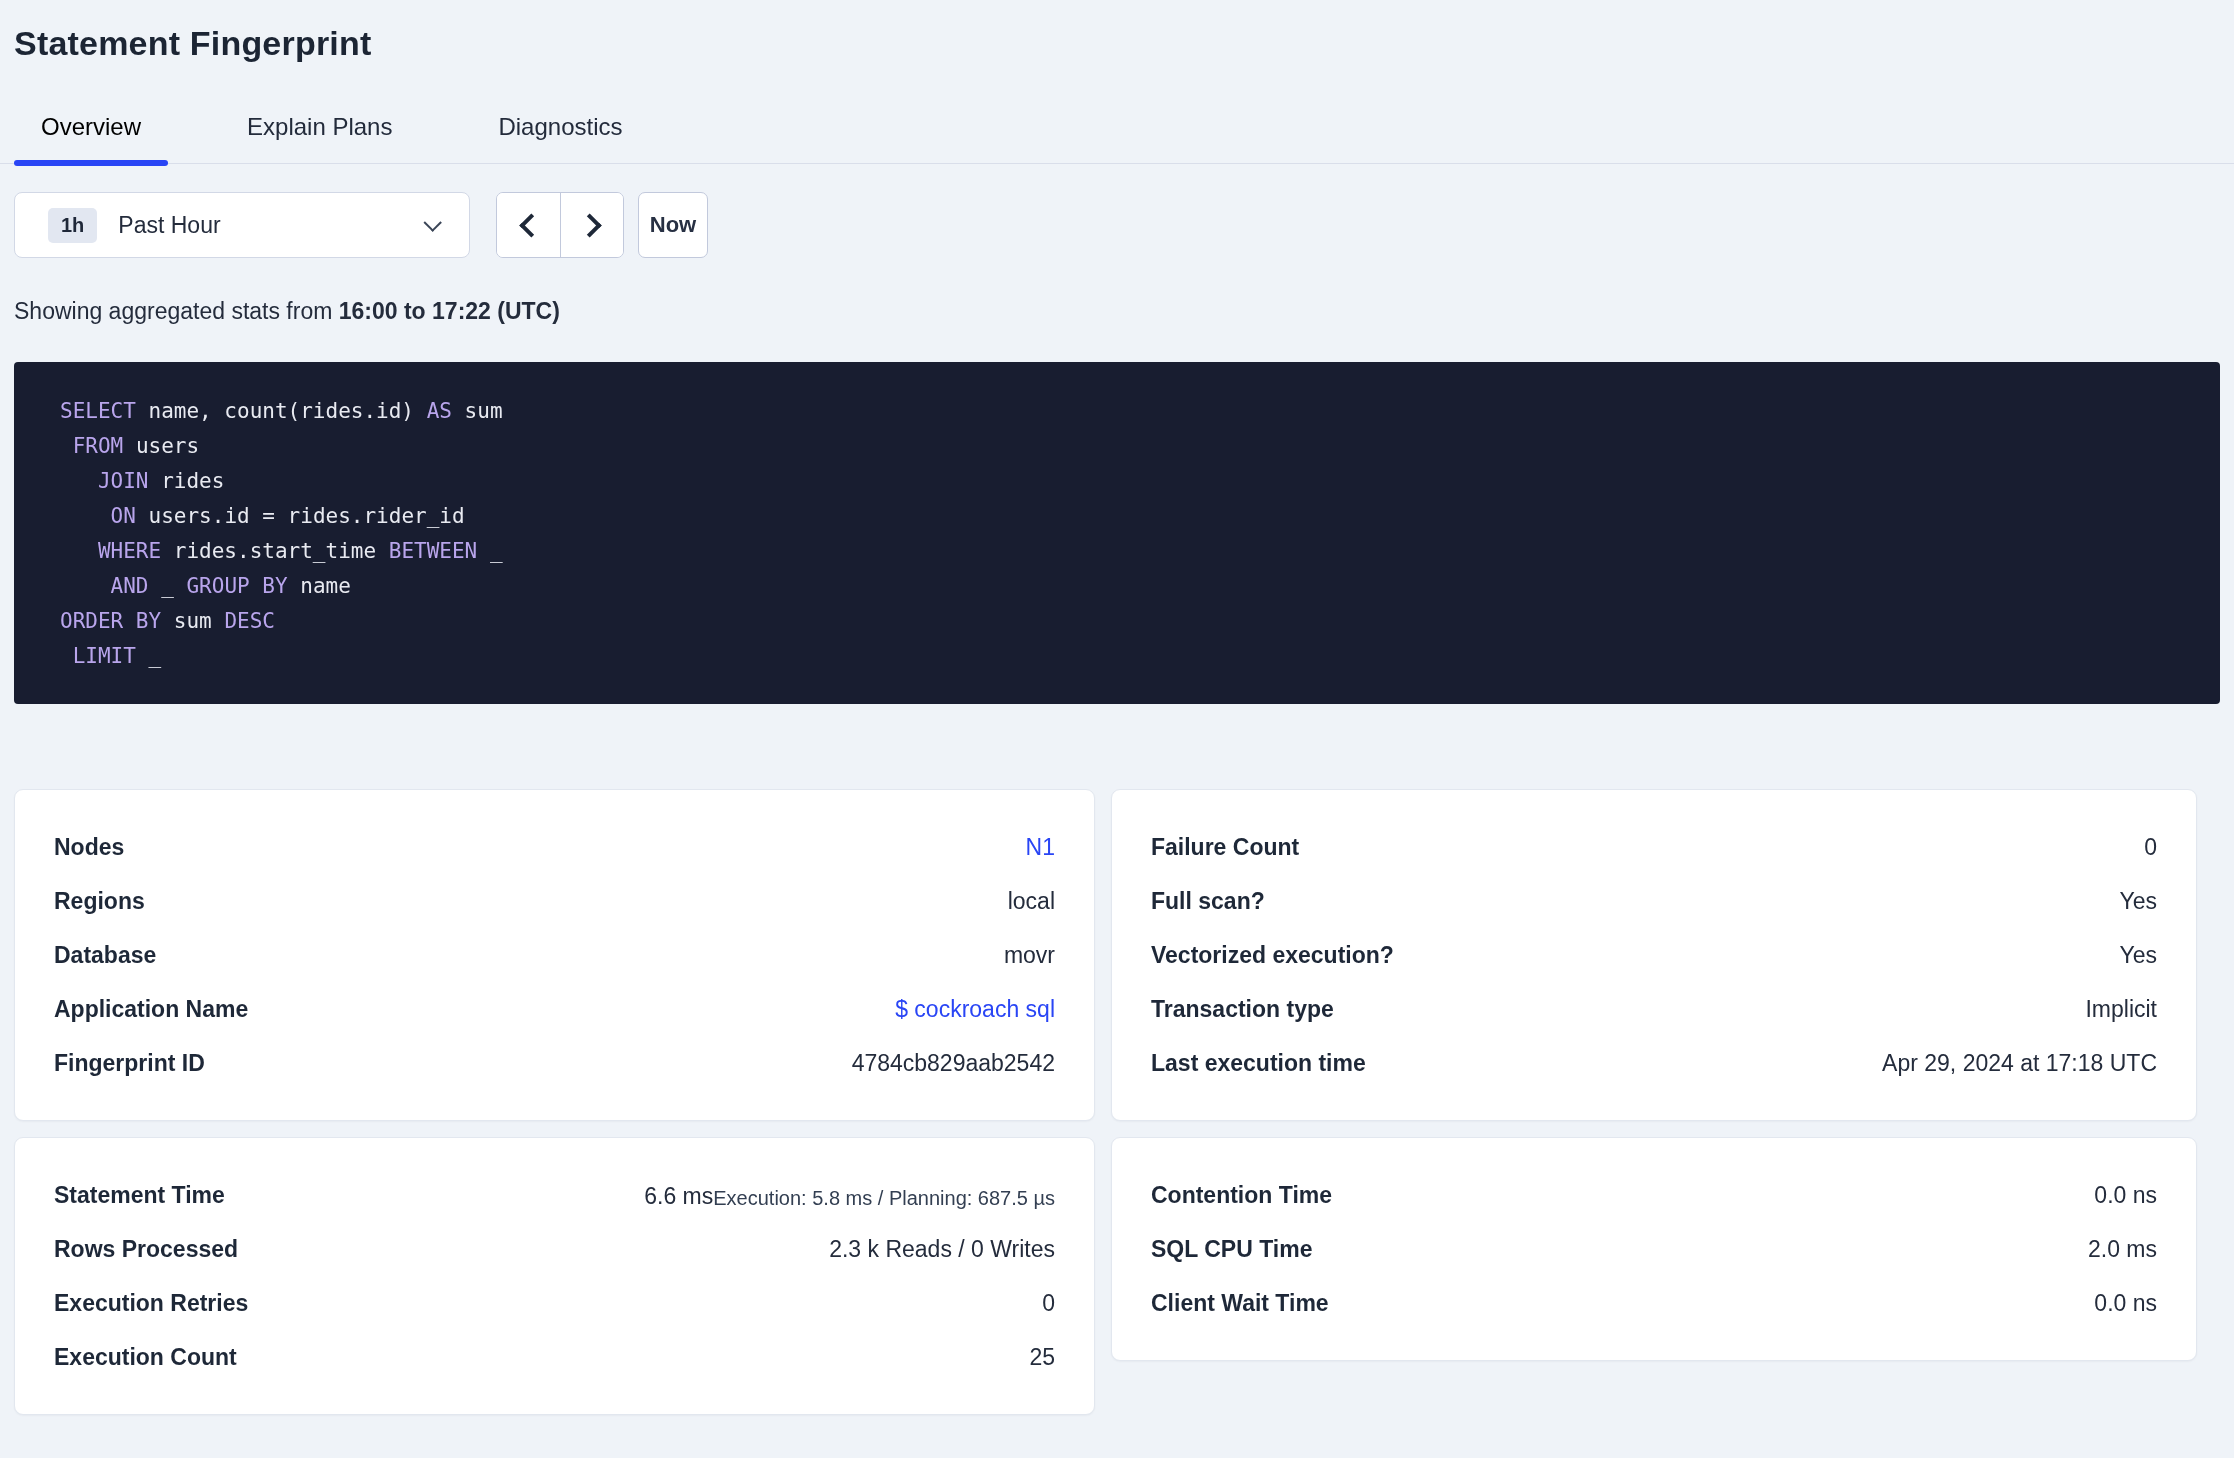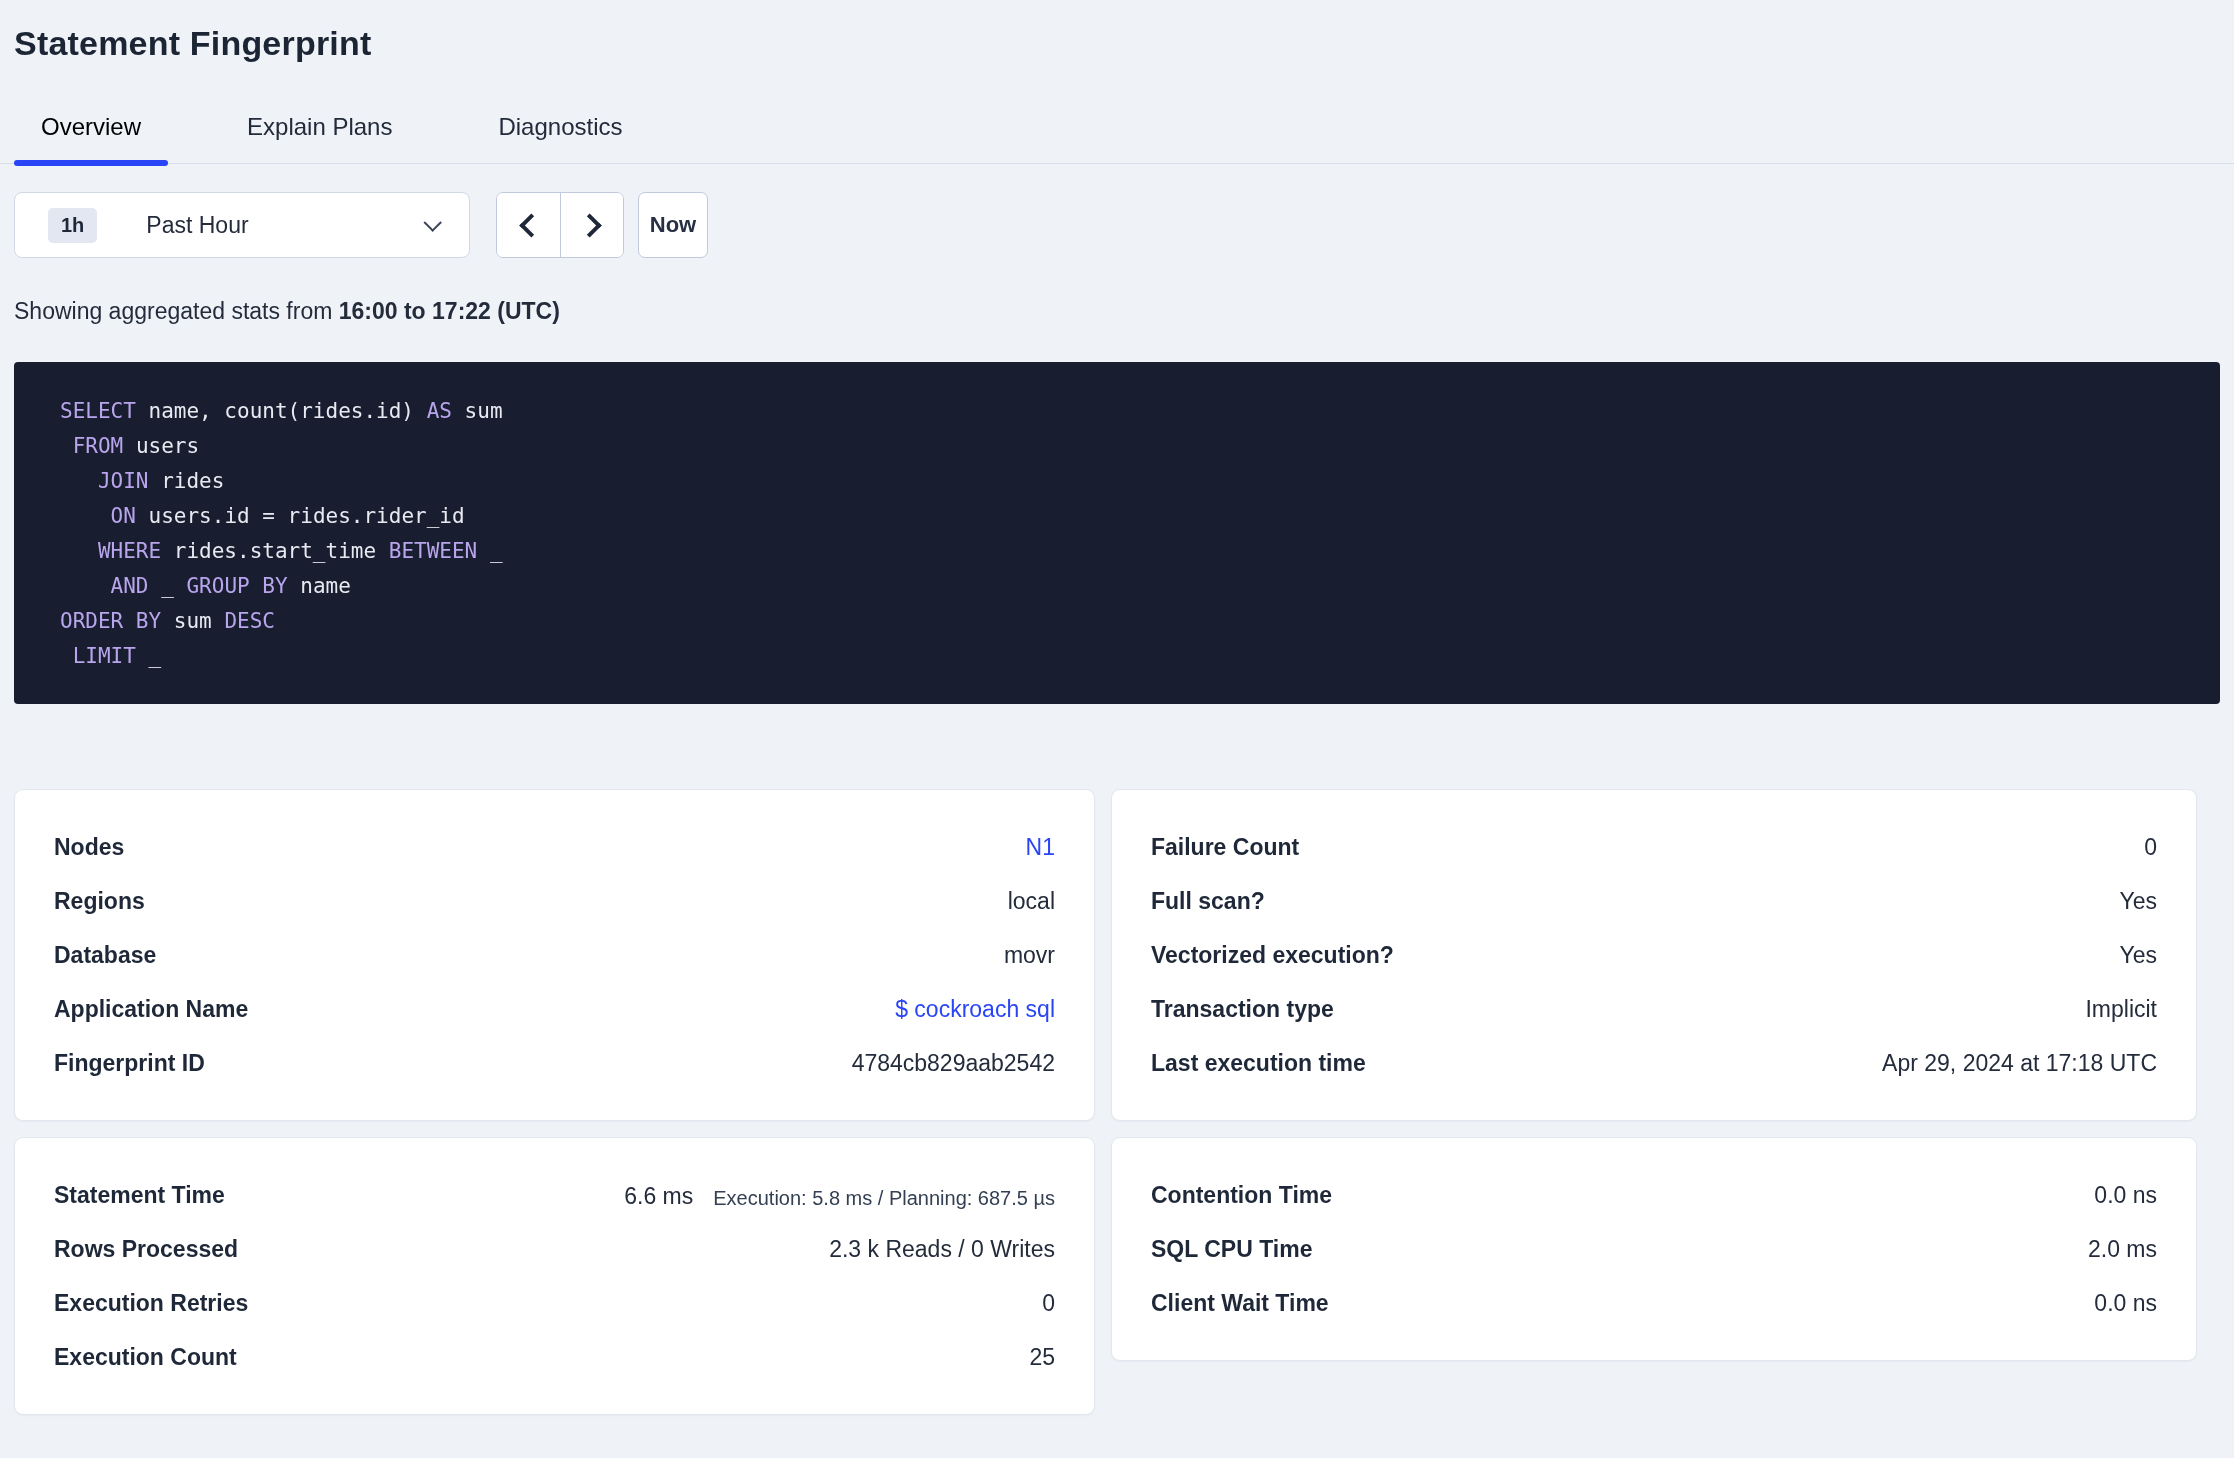--- a/index.html
+++ b/index.html
@@ -47,21 +47,20 @@
   .controls { display: flex; align-items: stretch; margin-top: 28px; height: 66px; }
   .time-picker {
     width: 456px;
     background: #fff;
     border: 1px solid #d2d8e6;
     border-radius: 8px;
     display: flex;
     align-items: center;
     padding: 0 27px 0 33px;
     cursor: pointer;
-    gap: 28px;
   }
   .interval-badge {
     background: #e2e7f1;
     border-radius: 5px;
     padding: 6px 13px;
     font-size: 20px;
     font-weight: 700;
     color: #1f2839;
   }
   .picker-label { margin-left: 21px; font-size: 23px; color: #242c3c; }
@@ -145,21 +144,21 @@
   .row {
     min-height: 54px;
     display: flex;
     justify-content: space-between;
     align-items: center;
   }
   .row-label { font-size: 23px; font-weight: 700; color: #1e2838; }
   .row-value { font-size: 23px; color: #242c3c; text-align: right; }
   .row-value.link { color: #2945f5; text-decoration: none; cursor: pointer; }
   .val-block { display: flex; flex-direction: row; align-items: flex-end; padding: 10px 0; }
-  .val-sub { font-size: 20px; color: #333f52; margin-top: 7px; margin-left: 20px; }
+  .val-sub { font-size: 20px; color: #333f52; margin-top: 7px; }
 </style>
 </head>
 <body>
 
 <div class="page">
 
   <h1 class="page-title">Statement Fingerprint</h1>
 
   <div class="tabbar-wrap">
     <nav class="tabbar">

